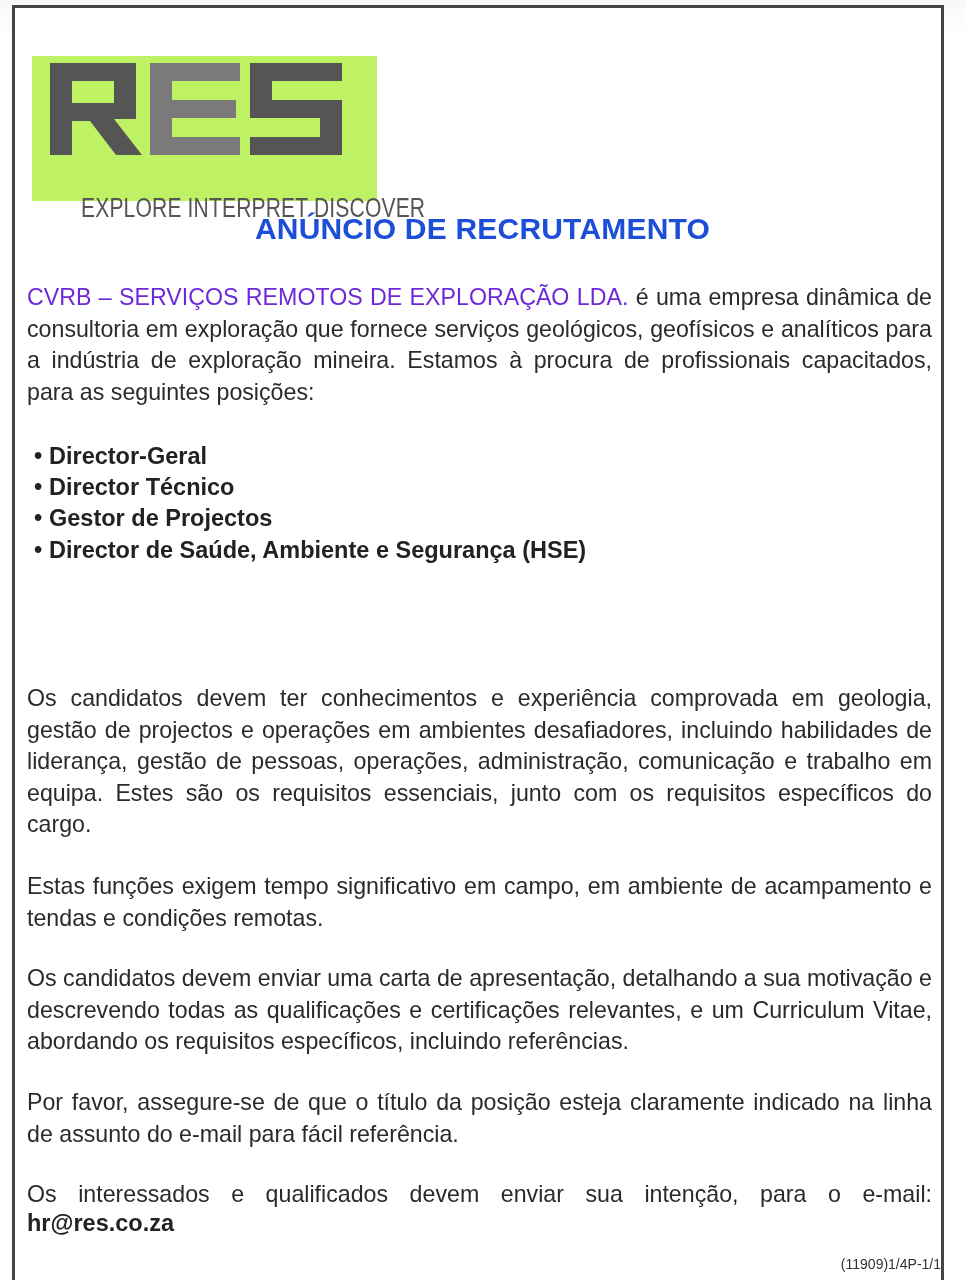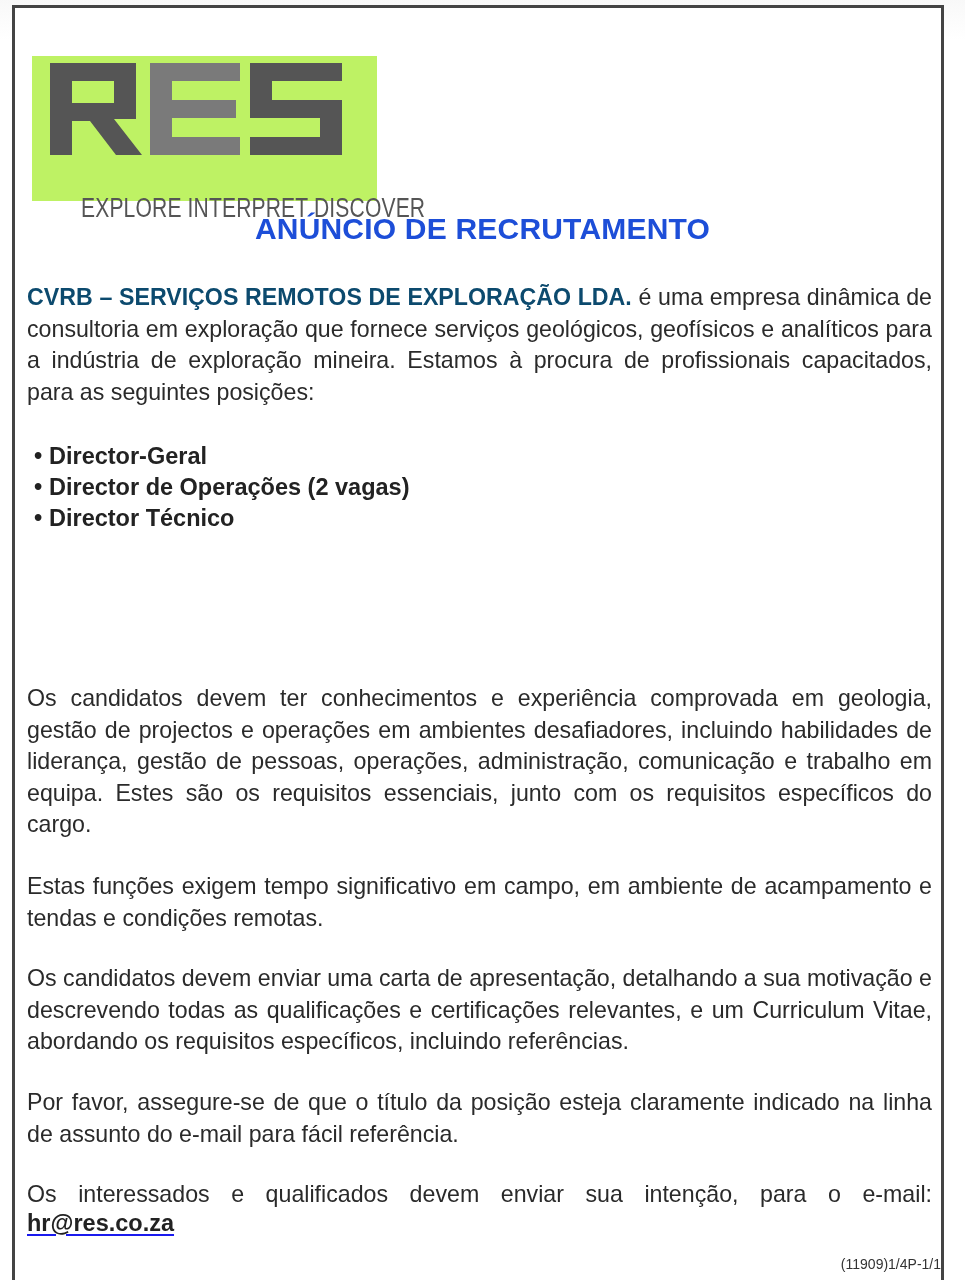--- a/index.html
+++ b/index.html
@@ -4,30 +4,30 @@
 <style>
   html, body { margin:0; padding:0; background:#ffffff; }
   body { width:965px; height:1280px; position:relative; overflow:hidden; font-family:"Liberation Sans", sans-serif; color:#2a2a2a; }
   .frame { position:absolute; left:12px; top:5px; width:932px; height:1290px; border:3px solid #444; border-bottom:none; box-sizing:border-box; background:#fff; }
   .logo { position:absolute; left:32px; top:56px; width:345px; height:145px; background:#bef264; }
   .logo svg { position:absolute; left:18px; top:7px; }
   .tagline { position:absolute; left:49px; top:137px; font-family:"Liberation Sans", sans-serif; font-size:27px; letter-spacing:0.2px; color:#555; transform:scaleX(0.78); transform-origin:left top; white-space:nowrap; }
   .title { position:absolute; left:0; width:965px; top:212px; text-align:center; font-weight:bold; font-size:30px; color:#1d4ed8; letter-spacing:0.2px; }
   .para { position:absolute; left:27px; width:905px; font-size:23.2px; line-height:31.5px; color:#2a2a2a; text-align:justify; transform-origin:left top; }
   .intro { top:282px; }
-  .intro b { font-weight:bold; color:#0c4a6e; }
+  .intro b { font-weight:normal; color:#6d28d9; }
   .positions { position:absolute; left:27px; top:434px; margin:7px; padding:0; list-style:none; }
   .positions li { font-weight:bold; font-size:23.5px; line-height:31.2px; color:#222; white-space:nowrap; }
   .positions li .bullet { display:inline-block; width:15px; }
   .p2 { top:683px; }
   .p3 { top:871px; }
   .p4 { top:963px; }
   .p5 { top:1087px; }
   .p6 { top:1179px; }
-  .email { position:absolute; left:27px; top:1210px; font-weight:bold; font-size:23.5px; color:#222; text-decoration:underline; text-decoration-color:#1a1aee; text-decoration-thickness:2px; text-underline-offset:3px; }
+  .email { position:absolute; left:27px; top:1210px; font-weight:bold; font-size:23.5px; color:#222; text-decoration-color:#1a1aee; text-decoration-thickness:2px; text-underline-offset:3px; }
   .ref { position:absolute; right:24px; top:1256px; font-size:14px; color:#333;margin-left:16px; }
   .faint { position:absolute; top:0; left:0; width:965px; height:40px; background:linear-gradient(#f4f4f4, #fff); opacity:0.6; }
 </style>
 </head>
 <body>
 
 <div class="faint"></div>
 
 <div class="frame">
 </div>
@@ -43,22 +43,23 @@
   </svg>
   <div class="tagline">EXPLORE INTERPRET DISCOVER</div>
 </div>
 
 <div class="title">ANÚNCIO DE RECRUTAMENTO</div>
 
 <div class="para intro"><b>CVRB – SERVIÇOS REMOTOS DE EXPLORAÇÃO LDA.</b><span> é uma empresa dinâmica de consultoria em exploração que fornece serviços geológicos, geofísicos e analíticos para a indústria de exploração mineira. Estamos à procura de profissionais capacitados, para as seguintes posições:</span></div>
 
 <ul class="positions">
   <li><span class="bullet">•</span><span>Director-Geral</span></li>
-  <li><span class="bullet">•</span><span>Director de Operações (2 vagas)</span></li>
   <li><span class="bullet">•</span><span>Director Técnico</span></li>
+  <li><span class="bullet">•</span><span>Gestor de Projectos</span></li>
+  <li><span class="bullet">•</span><span>Director de Saúde, Ambiente e Segurança (HSE)</span></li>
 </ul>
 
 <div class="para p2">Os candidatos devem ter conhecimentos e experiência comprovada em geologia, gestão de projectos e operações em ambientes desafiadores, incluindo habilidades de liderança, gestão de pessoas, operações, administração, comunicação e trabalho em equipa. Estes são os requisitos essenciais, junto com os requisitos específicos do cargo.</div>
 <div class="para p3">Estas funções exigem tempo significativo em campo, em ambiente de acampamento e tendas e condições remotas.</div>
 <div class="para p4">Os candidatos devem enviar uma carta de apresentação, detalhando a sua motivação e descrevendo todas as qualificações e certificações relevantes, e um Curriculum Vitae, abordando os requisitos específicos, incluindo referências.</div>
 <div class="para p5">Por favor, assegure-se de que o título da posição esteja claramente indicado na linha de assunto do e-mail para fácil referência.</div>
 <div class="para p6" style="text-align:justify; text-align-last:justify;">Os interessados e qualificados devem enviar sua intenção, para o e-mail:</div>
 
 <a class="email">hr@res.co.za</a>
 

